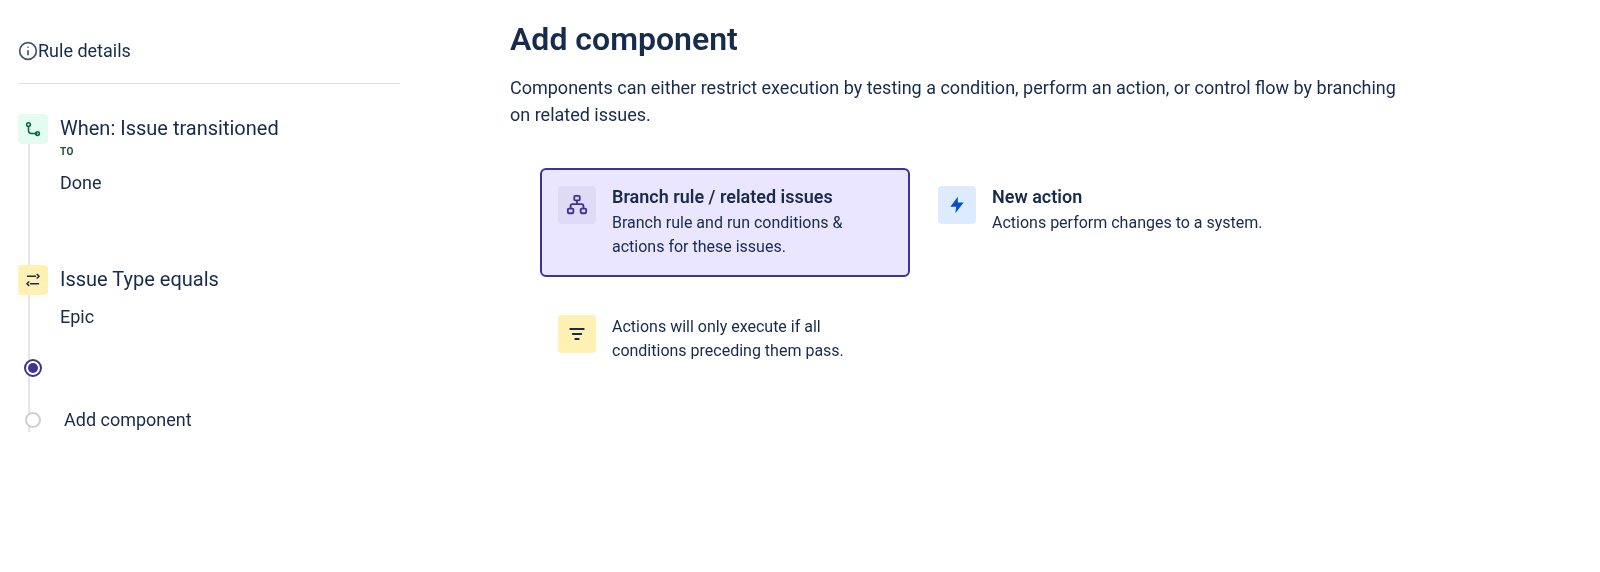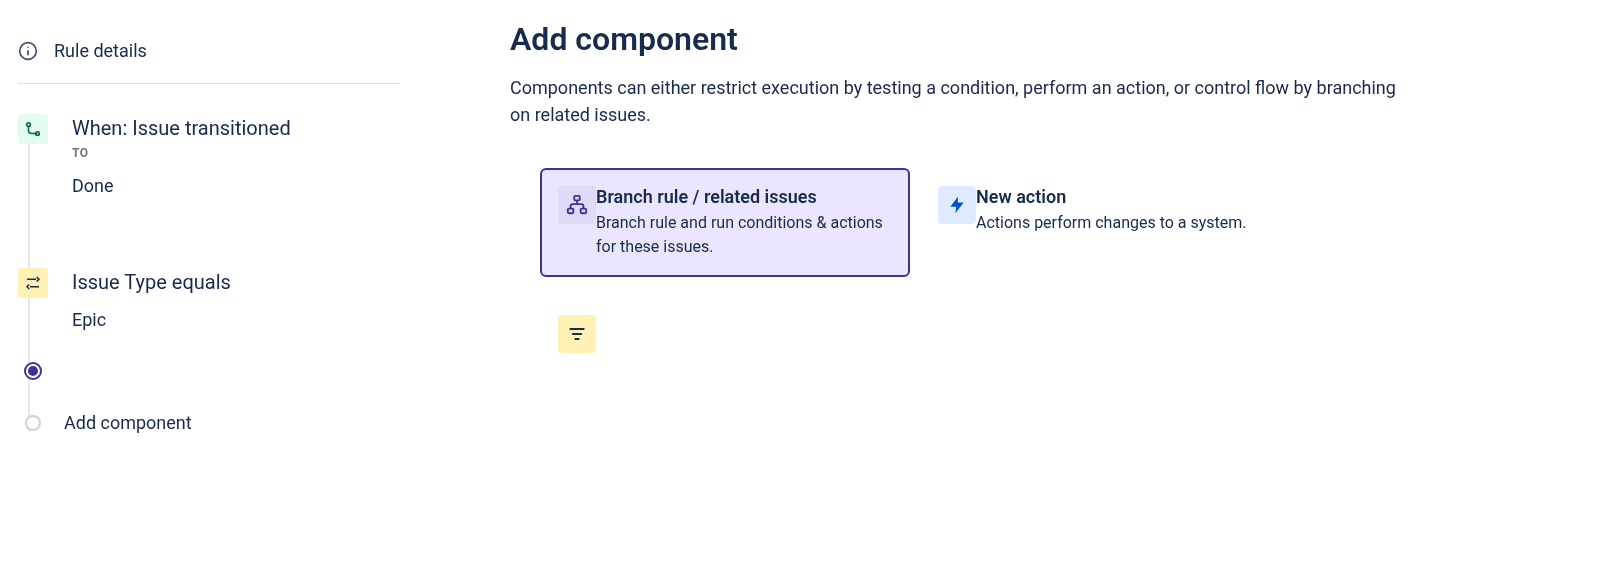--- a/index.html
+++ b/index.html
@@ -15,21 +15,20 @@
       height: 572px;
       display: flex;
     }
     .sidebar {
       width: 400px;
       padding: 40px 0 0 18px;
     }
     .rule-details-row {
       display: flex;
       align-items: center;
-      gap: 16px;
       padding-bottom: 22px;
     }
     .rule-details-label {
       font-size: 18px;
       color: #172B4D;
     }
     .divider {
       border-top: 1px solid #E0E0E0;
       width: 382px;
     }
@@ -41,21 +40,21 @@
     .timeline-line {
       position: absolute;
       left: 10px;
       top: 28px;
       width: 2px;
       height: 290px;
       background: #E6E6E6;
     }
     .step {
       display: flex;
-      gap: 24px;
+      gap: 12px;
       margin-bottom: 32px;
       position: relative;
       z-index: 1;
     }
     .step-icon-box {
       width: 30px;
       height: 30px;
       border-radius: 4px;
       display: flex;
       align-items: center;
@@ -72,22 +71,22 @@
     .step-content {
       padding-top: 2px;
     }
     .step-title {
       font-size: 20px;
       color: #172B4D;
       margin-bottom: 6px;
       font-weight: 400;
     }
     .step-sub-label {
-      font-size: 12px;
-      color: #737373;
+      font-size: 10px;
+      color: #14532d;
       font-weight: 700;
       letter-spacing: 0.5px;
       margin-bottom: 4px;
     }
     .step-value {
       font-size: 18px;
       color: #172B4D;
       margin-top: 15px;
     }
     .marker-row {
@@ -148,20 +147,21 @@
       margin-bottom: 40px;
     }
     .cards-grid {
       display: grid;
       grid-template-columns: 370px 370px;
       gap: 20px 10px;
       margin-left: 30px;
     }
     .card {
       display: flex;
+      gap: 16px;
       padding: 16px;
       border-radius: 6px;
       border: 2px solid transparent;
       align-items: flex-start;
     }
     .card-selected {
       background: #EAE6FF;
       border: 2px solid #403294;
     }
     .card-icon-box {
@@ -304,17 +304,18 @@
 
     <div class="card">
       <div class="card-icon-box card-icon-yellow">
         <svg width="20" height="20" viewBox="0 0 24 24" fill="none" stroke="#172B4D" stroke-width="2.5" stroke-linecap="round">
           <line x1="4" y1="6" x2="20" y2="6"></line>
           <line x1="7" y1="12" x2="17" y2="12"></line>
           <line x1="10" y1="18" x2="14" y2="18"></line>
         </svg>
       </div>
       <div class="card-content">
+        <div class="card-desc">Actions will only execute if all conditions preceding them pass.</div>
       </div>
     </div>
 
   </div>
 </div>
 
 </body></html>

